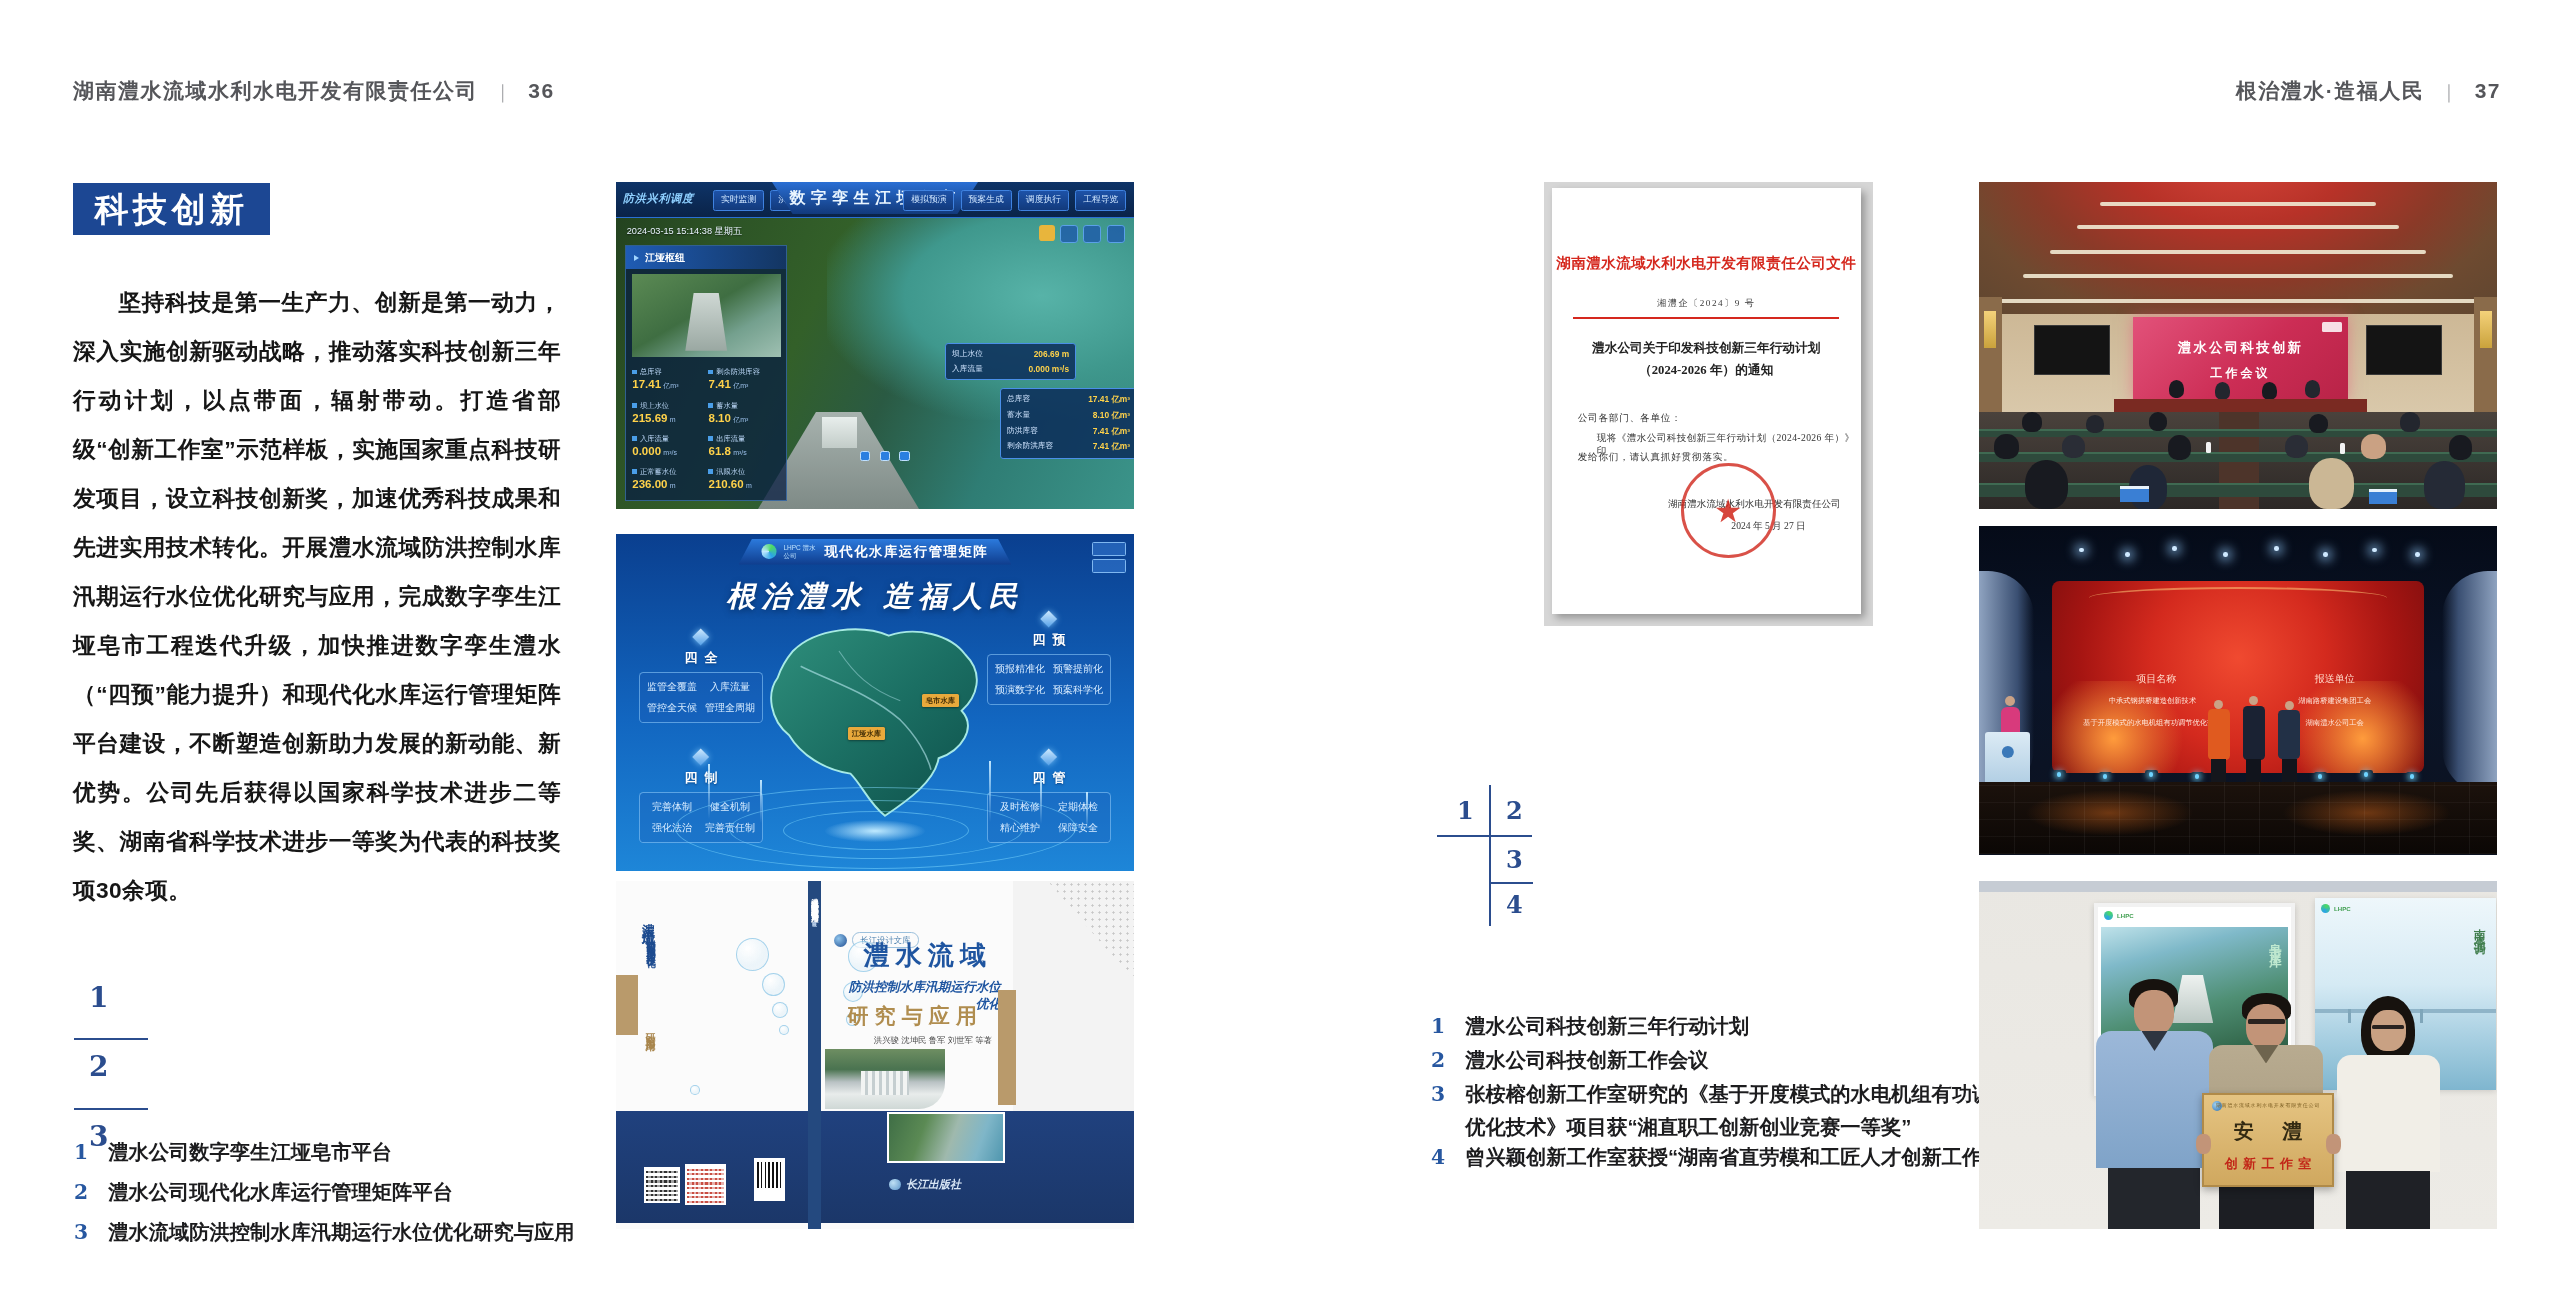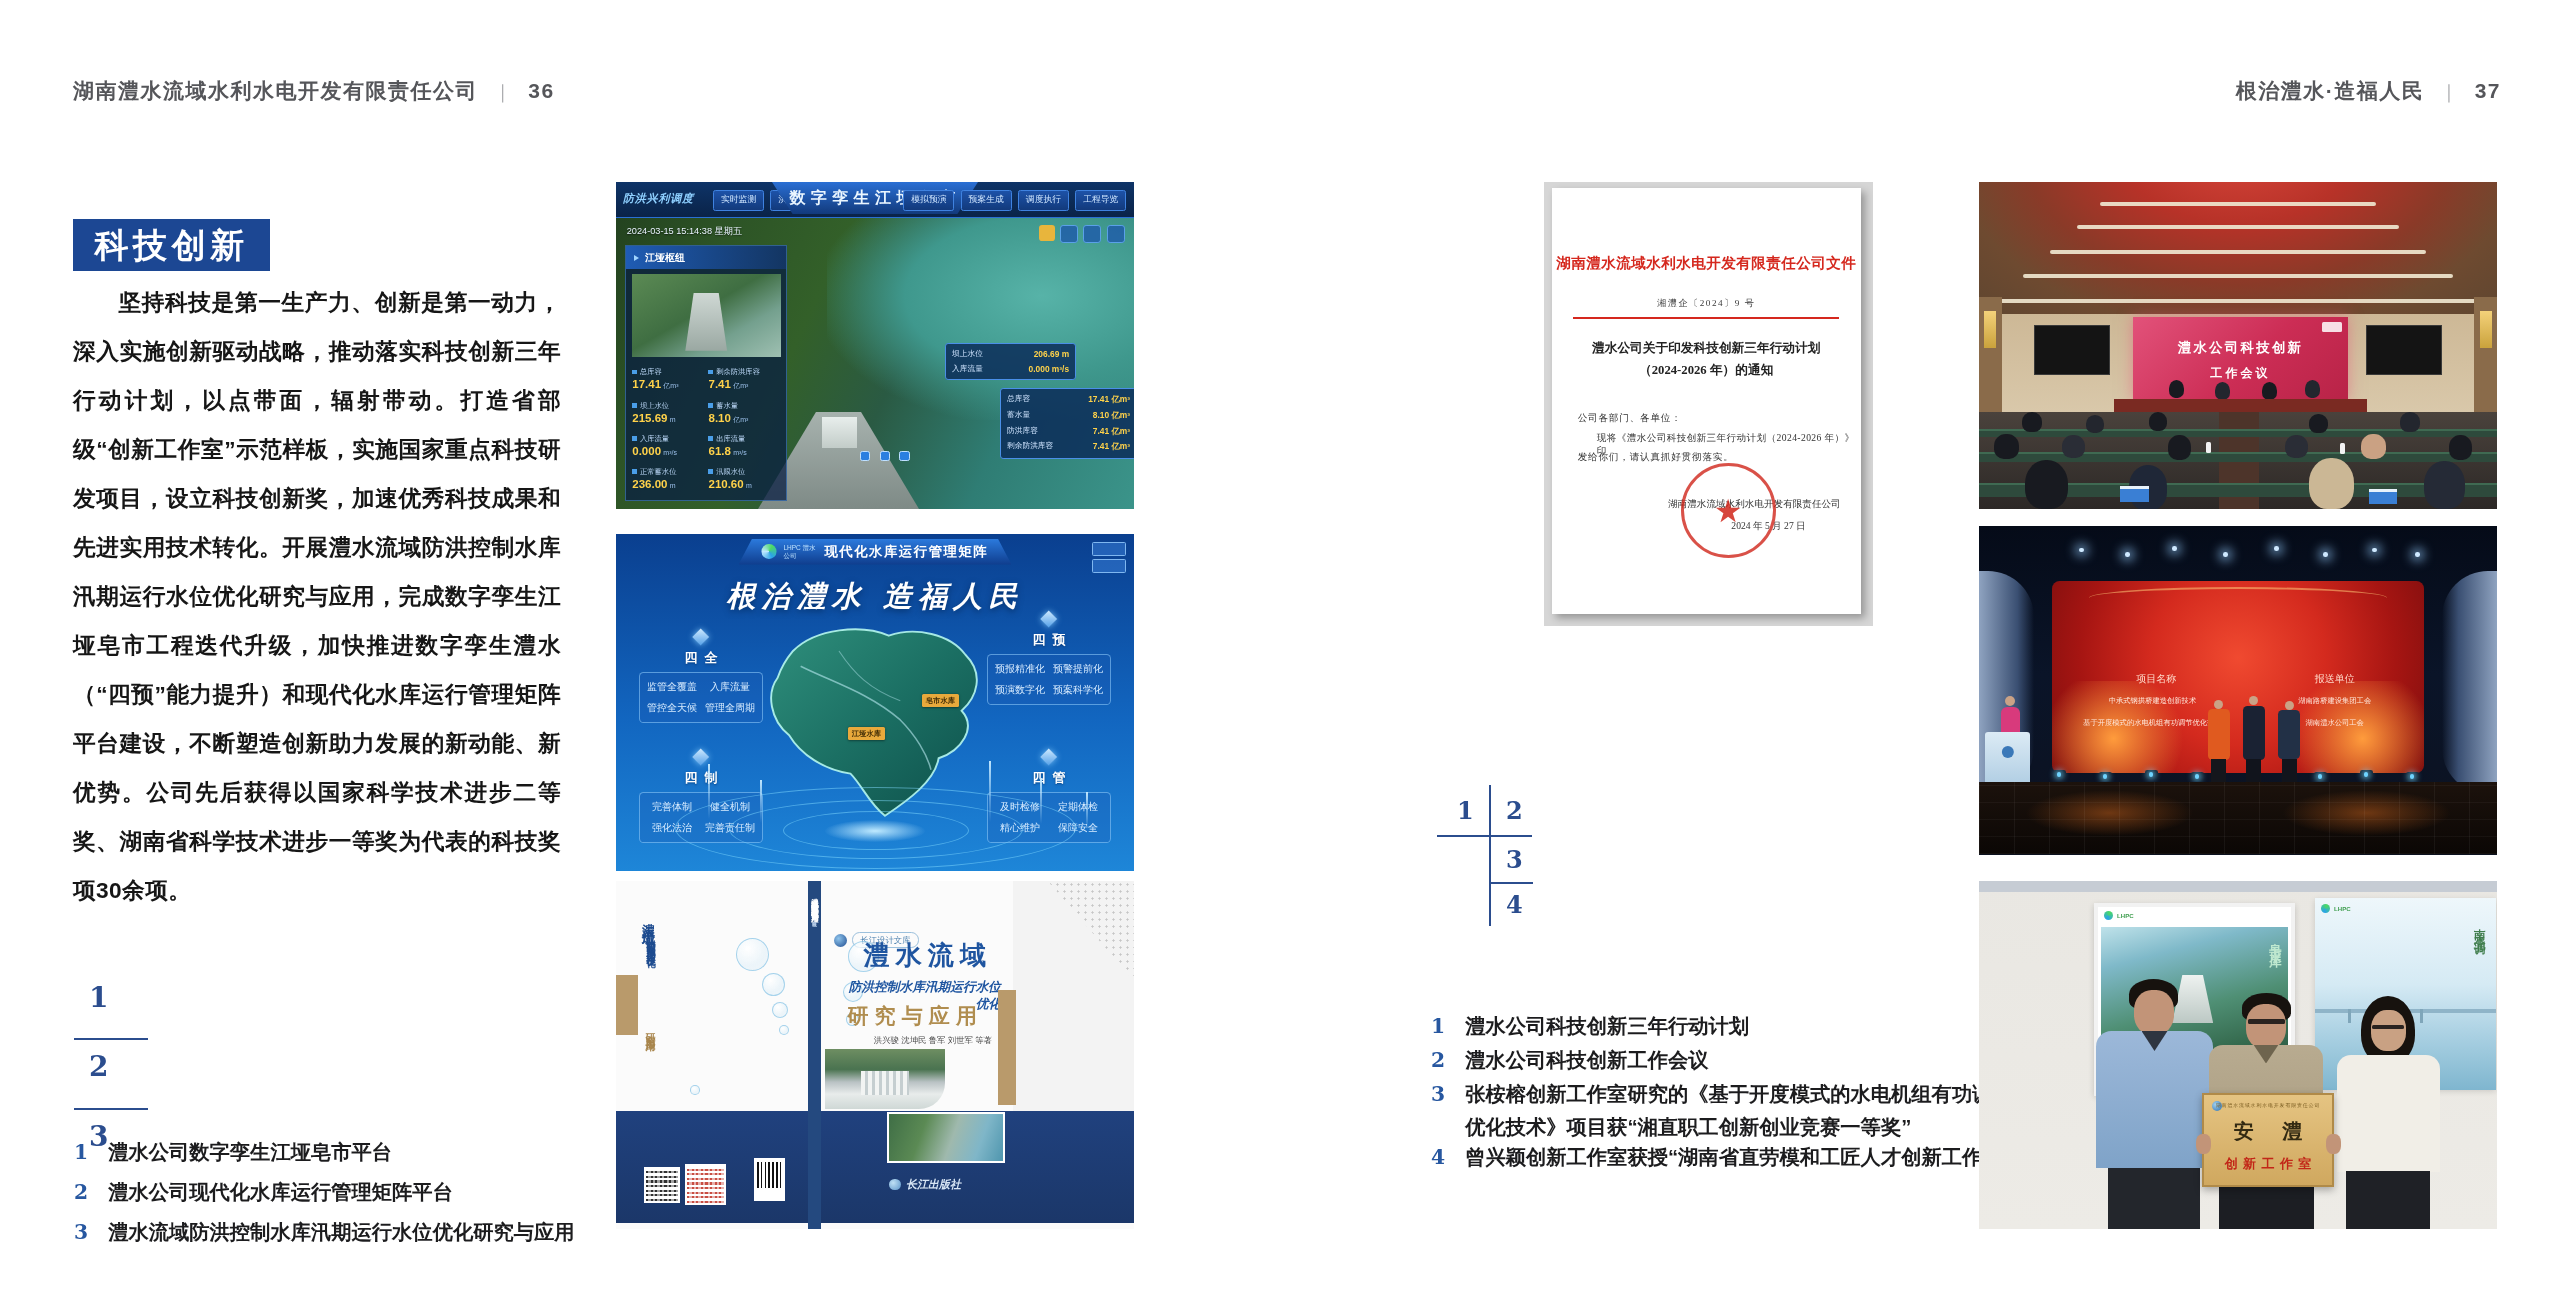--- a/index.html
+++ b/index.html
@@ -3,21 +3,21 @@
 <meta charset="utf-8">
 <style>
   html,body{margin:0;padding:0;background:#ffffff;}
   body{font-family:"Liberation Sans","DejaVu Sans",sans-serif;}
   .sheet{position:relative;width:2576px;height:1306px;background:#ffffff;overflow:hidden;}
   .abs{position:absolute;}
   
   .hdr{font-size:21px;font-weight:bold;color:#55565a;letter-spacing:1.5px;white-space:nowrap;}
   .hdr .pipe{color:#a2a3a6;font-weight:400;margin:0 15.4px;font-size:18.4px;}
   
-  .badge{background:#1c4793;color:#fff;font-size:34px;font-weight:bold;letter-spacing:4.6px;padding:9.2px 21.5px;line-height:1;margin-top:36px;}
+  .badge{background:#1c4793;color:#fff;font-size:34px;font-weight:bold;letter-spacing:4.6px;padding:9.2px 21.5px;line-height:1;}
   
   .para{width:488px;font-size:22.7px;line-height:49px;color:#161616;text-align:justify;font-weight:600;text-indent:2em;letter-spacing:0.4px;}
   
   .mk{font-family:"DejaVu Serif","Liberation Serif",serif;font-weight:bold;color:#2b4d8e;font-size:28px;line-height:1;}
   .mk.sm{font-size:24px;}
   .mline{background:#2b4d8e;height:1.5px;}
   .vline{background:#2b4d8e;width:1.5px;}
   
   .cap{display:flex;gap:20px;font-size:20.3px;font-weight:bold;color:#1c1c1e;line-height:1.15;white-space:nowrap;}
   .cap .no{color:#2757a0;font-family:"DejaVu Serif","Liberation Serif",serif;}

